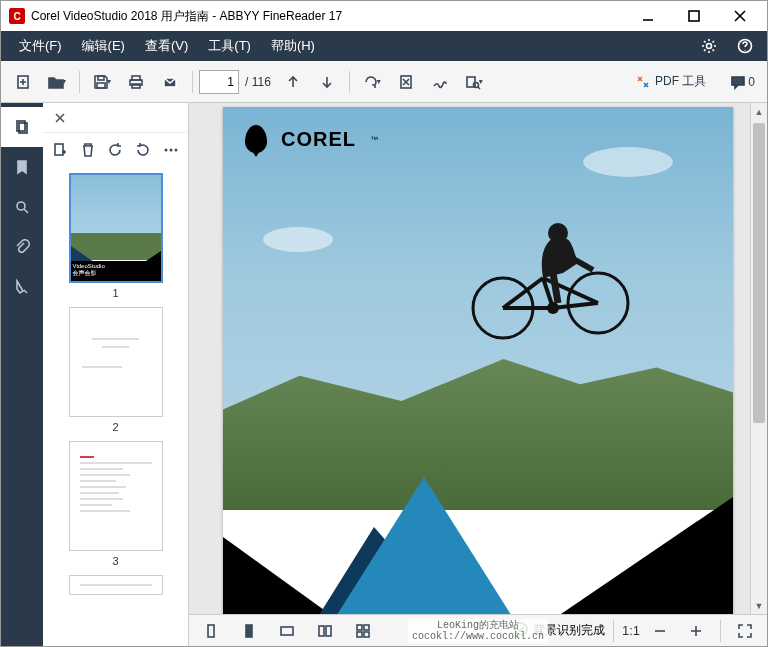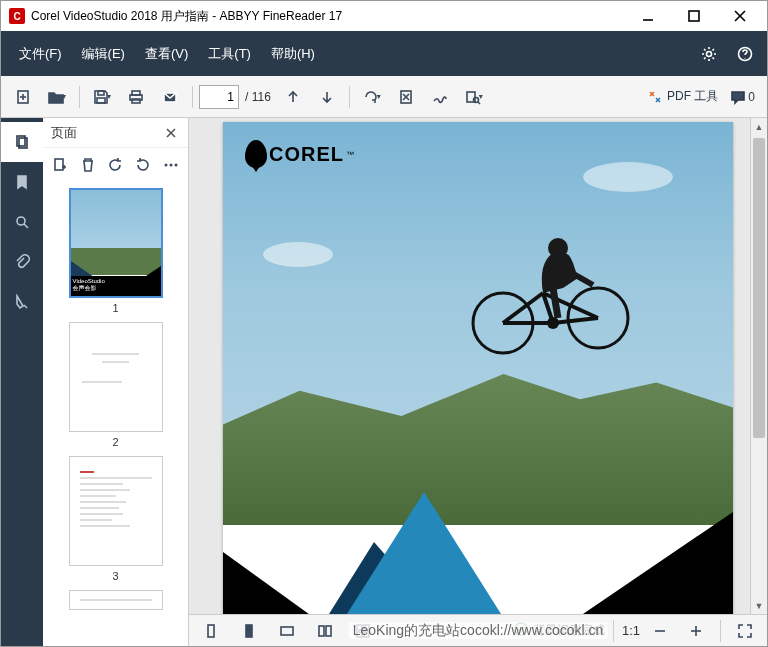--- a/index.html
+++ b/index.html
@@ -2,31 +2,31 @@
 <html><head>
 <meta charset="utf-8">
 <style>
 * { box-sizing: border-box; margin: 0; padding: 0; }
 body { font-family: "Microsoft YaHei", Arial, sans-serif; font-size: 12px; background: #fff; width: 768px; height: 647px; overflow: hidden; display: flex; flex-direction: column; border: 1px solid #999; }
 .titlebar { height: 30px; background: #fff; display: flex; align-items: center; padding: 0 4px 0 8px; }
 .titlebar-icon { width: 16px; height: 16px; background: #c00; border-radius: 2px; margin-right: 6px; display: flex; align-items: center; justify-content: center; color: #fff; font-size: 10px; font-weight: bold; }
 .titlebar-title { flex: 1; font-size: 12px; color: #000; }
 .win-controls { display: flex; }
 .win-btn { width: 46px; height: 30px; display: flex; align-items: center; justify-content: center; color: #000; }
-.menubar { height: 45px; background: #2a3a4a; display: flex; align-items: center; padding: 0 8px; color: #fff; font-size: 13px; }
+.menubar { height: 30px; background: #2a3a4a; display: flex; align-items: center; padding: 0 8px; color: #fff; font-size: 13px; }
 .menu-item { padding: 6px 10px; cursor: pointer; }
 .menubar-right { margin-left: auto; display: flex; align-items: center; gap: 8px; }
 .icon-btn-light { width: 28px; height: 28px; display: flex; align-items: center; justify-content: center; color: #fff; }
 .toolbar { height: 42px; background: #f5f5f5; border-bottom: 1px solid #ccc; display: flex; align-items: center; padding: 0 6px; gap: 2px; }
 .tb-btn { width: 32px; height: 32px; display: flex; align-items: center; justify-content: center; color: #3b4a5c; cursor: pointer; border-radius: 2px; }
 .tb-sep { width: 1px; height: 22px; background: #ccc; margin: 0 4px; }
 .page-input { width: 40px; height: 24px; border: 1px solid #aaa; text-align: right; padding: 0 4px; font-size: 12px; }
 .page-total { font-size: 12px; color: #333; margin: 0 4px; }
 .dd { font-size: 8px; margin-left: -2px; }
-.tb-right { margin-left: auto; display: flex; align-items: center; gap: 0; }
+.tb-right { margin-left: auto; display: flex; align-items: center; gap: 12px; }
 .pdf-tools { display: flex; align-items: center; gap: 4px; color: #2a3a4a; font-size: 12px; padding: 4px 6px; }
 .comment-badge { display: flex; align-items: center; gap: 2px; padding: 4px 6px; color: #2a3a4a; }
 .main { flex: 1; display: flex; overflow: hidden; }
 .sidebar-tabs { width: 42px; background: #2a3a4a; display: flex; flex-direction: column; padding-top: 4px; }
 .side-tab { width: 42px; height: 40px; display: flex; align-items: center; justify-content: center; color: #b8c4d0; cursor: pointer; }
 .side-tab.active { background: #fff; color: #2a3a4a; }
 .panel { width: 146px; background: #fff; border-right: 1px solid #ccc; display: flex; flex-direction: column; }
 .panel-head { height: 30px; display: flex; align-items: center; padding: 0 8px; border-bottom: 1px solid #eee; }
 .panel-title { flex: 1; font-size: 13px; color: #333; }
 .panel-close { width: 18px; height: 18px; display: flex; align-items: center; justify-content: center; color: #555; cursor: pointer; }
@@ -42,37 +42,37 @@
 .thumb .small-tri { position: absolute; bottom: 0; left: 0; width: 0; height: 0; border-left: 50px solid #1a3a5a; border-top: 35px solid transparent; }
 .thumb .small-tri2 { position: absolute; bottom: 0; right: 0; width: 0; height: 0; border-right: 45px solid #000; border-top: 30px solid transparent; }
 .thumb .small-strip { position: absolute; bottom: 0; left: 0; right: 0; height: 20px; background: #000; color: #fff; font-size: 6px; padding: 2px; }
 .thumb .doc-lines { padding: 30px 12px; }
 .thumb .doc-lines .dl { height: 2px; background: #ddd; margin: 4px 0; }
 .viewer { flex: 1; background: #e8e8e8; position: relative; overflow: hidden; display: flex; flex-direction: column; }
 .viewer-scroll { flex: 1; overflow: auto; display: flex; justify-content: center; }
 .page { width: 510px; height: 560px; background: #fff; margin: 4px 4px; box-shadow: 0 1px 3px rgba(0,0,0,0.3); position: relative; overflow: hidden; }
 .sky { position: absolute; top: 0; left: 0; right: 0; height: 70%; background: linear-gradient(180deg, #7ab4d4 0%, #9cc8de 40%, #b8d6e6 100%); }
 .cloud { position: absolute; background: rgba(255,255,255,0.5); border-radius: 50%; }
-.logo { position: absolute; top: 18px; left: 22px; display: flex; align-items: center; gap: 2px; color: #000; }
+.logo { position: absolute; top: 18px; left: 22px; display: flex; align-items: center; gap: 14px; color: #000; }
 .logo-dot { width: 22px; height: 28px; background: #000; border-radius: 50% 50% 50% 50% / 60% 60% 40% 40%; position: relative; }
 .logo-dot::after { content: ""; position: absolute; bottom: -4px; left: 50%; transform: translateX(-50%); width: 0; height: 0; border-left: 4px solid transparent; border-right: 4px solid transparent; border-top: 6px solid #000; }
 .logo-text { font-size: 20px; font-weight: bold; letter-spacing: 1px; }
 .logo-tm { font-size: 8px; vertical-align: super; }
 .hills { position: absolute; bottom: 28%; left: 0; right: 0; height: 30%; background: linear-gradient(180deg, #6a8a5a 0%, #4a6a3a 100%); clip-path: polygon(0 40%, 15% 20%, 35% 35%, 55% 10%, 70% 25%, 85% 15%, 100% 30%, 100% 100%, 0 100%); }
 .biker { position: absolute; top: 18%; left: 46%; color: #000; }
 .biker svg { width: 180px; height: 140px; }
 .triangle-black-r { position: absolute; bottom: 0; right: 0; width: 0; height: 0; border-right: 250px solid #000; border-top: 170px solid transparent; }
 .triangle-black-l { position: absolute; bottom: 0; left: 0; width: 0; height: 0; border-left: 180px solid #000; border-top: 130px solid transparent; }
 .triangle-blue { position: absolute; bottom: 0; left: 30%; width: 0; height: 0; border-bottom: 190px solid #2488bb; border-left: 120px solid transparent; border-right: 120px solid transparent; transform: translateX(-30%) rotate(0deg); }
 .triangle-darkblue { position: absolute; bottom: -20px; left: 10%; width: 0; height: 0; border-bottom: 160px solid #0d3a5a; border-left: 100px solid transparent; border-right: 140px solid transparent; }
 .scroll-v { width: 17px; background: #f0f0f0; border-left: 1px solid #ccc; position: absolute; right: 0; top: 0; bottom: 32px; }
 .scroll-thumb { position: absolute; left: 2px; right: 2px; top: 20px; height: 300px; background: #c0c0c0; border-radius: 2px; }
 .scroll-arrow { position: absolute; left: 0; right: 0; height: 17px; display: flex; align-items: center; justify-content: center; color: #666; font-size: 9px; }
 .statusbar { height: 32px; background: #f5f5f5; border-top: 1px solid #ccc; display: flex; align-items: center; padding: 0 6px; gap: 6px; position: relative; }
-.status-center { position: absolute; left: 50%; transform: translateX(-50%); display: flex; flex-direction: row; align-items: center; font-size: 14px; color: #666; line-height: 1.1; text-align: center; background: rgba(255,255,255,0.8); padding: 1px 4px; }
+.status-center { position: absolute; left: 50%; transform: translateX(-50%); display: flex; flex-direction: column; align-items: center; font-size: 10px; color: #666; line-height: 1.1; text-align: center; background: rgba(255,255,255,0.8); padding: 1px 4px; font-family: Liberation Mono, monospace; }
 .status-right { margin-left: auto; display: flex; align-items: center; gap: 4px; }
 .check-ic { color: #3a9a3a; }
 .zoom-label { font-size: 13px; color: #333; }
 svg.icon { width: 16px; height: 16px; fill: none; stroke: currentColor; stroke-width: 1.6; }
 </style>
 </head>
 <body>
 
 <div class="titlebar">
   <div class="titlebar-icon">
@@ -240,21 +240,20 @@
       </div>
     <div class="side-tab">
         <svg class="icon">
           <path d="M3 2l6 10-3 2-3-4zM10 11l3 3"></path>
         </svg>
       </div>
   </div>
 
   <div class="panel">
     <div class="panel-head">
-      <div class="panel-title">页面</div>
       <div class="panel-close">
           <svg class="icon" style="width:12px;height:12px">
             <line x1="2" y1="2" x2="10" y2="10"></line>
             <line x1="10" y1="2" x2="2" y2="10"></line>
           </svg>
         </div>
     </div>
     <div class="panel-tools">
       <div class="tb-btn">
           <svg class="icon">

